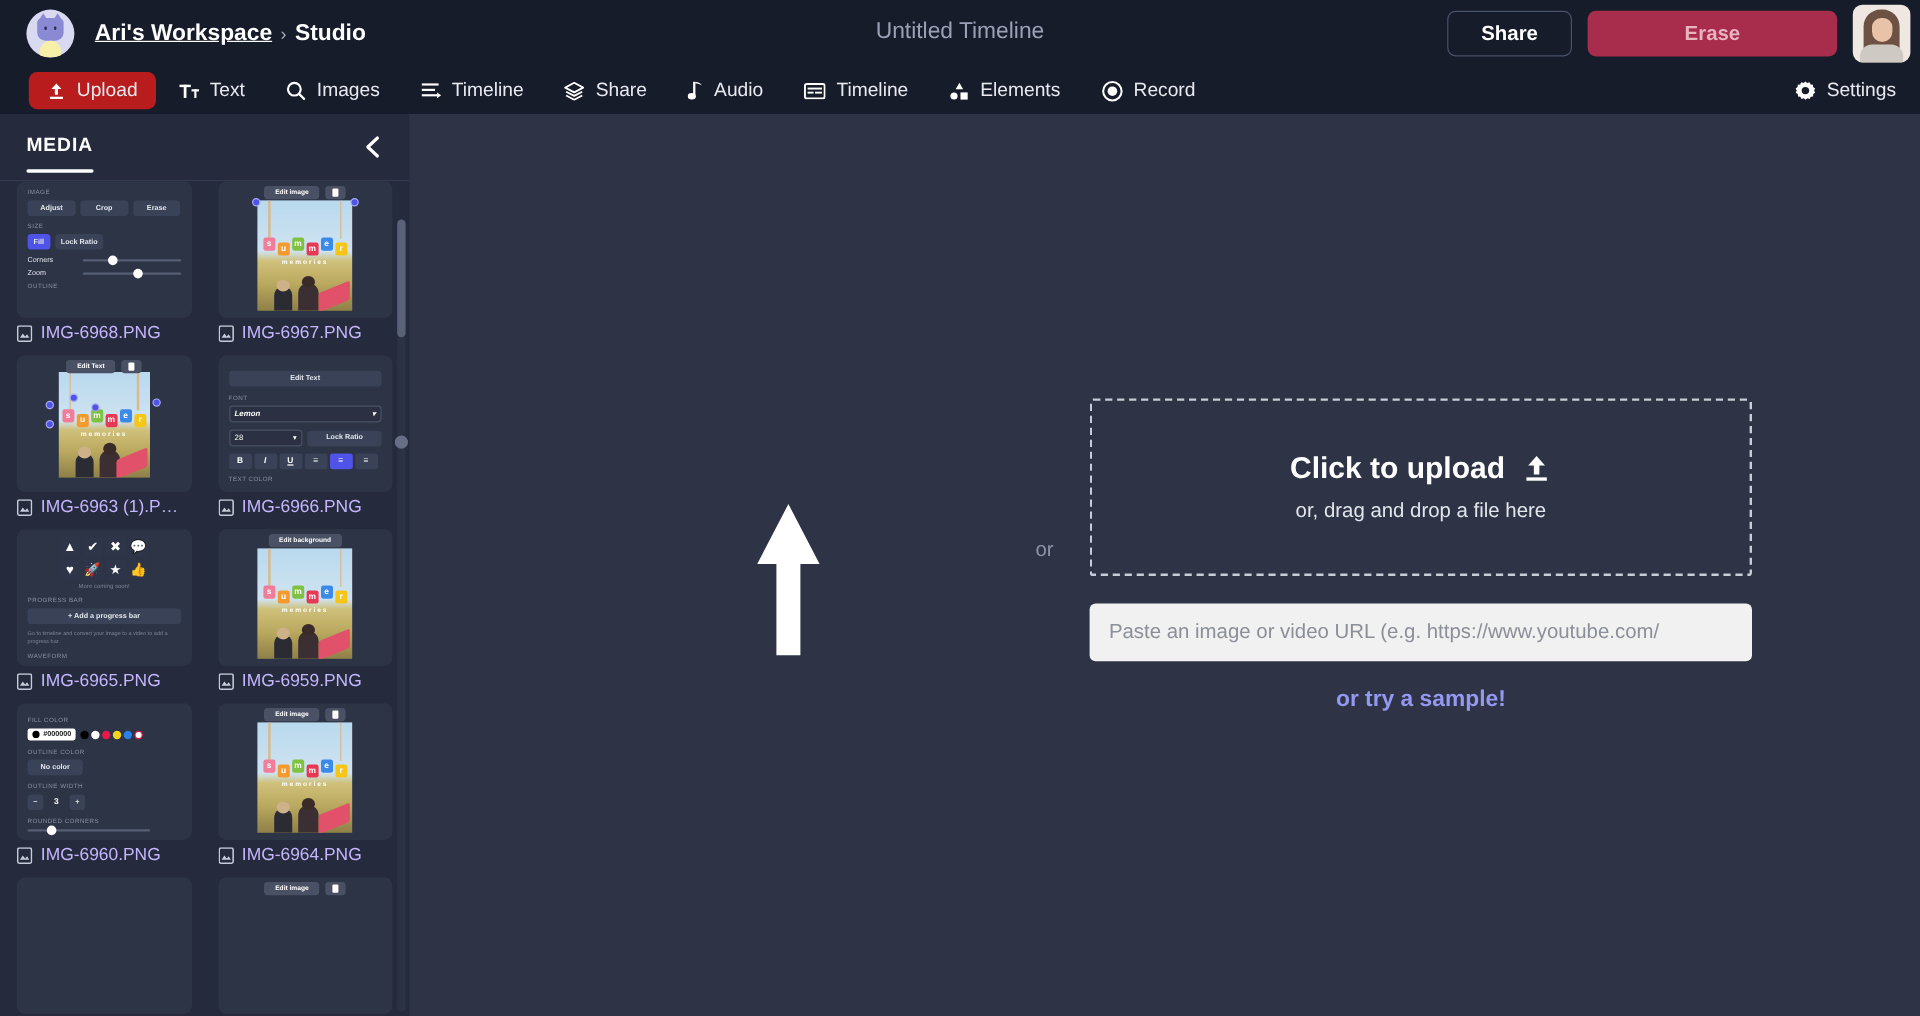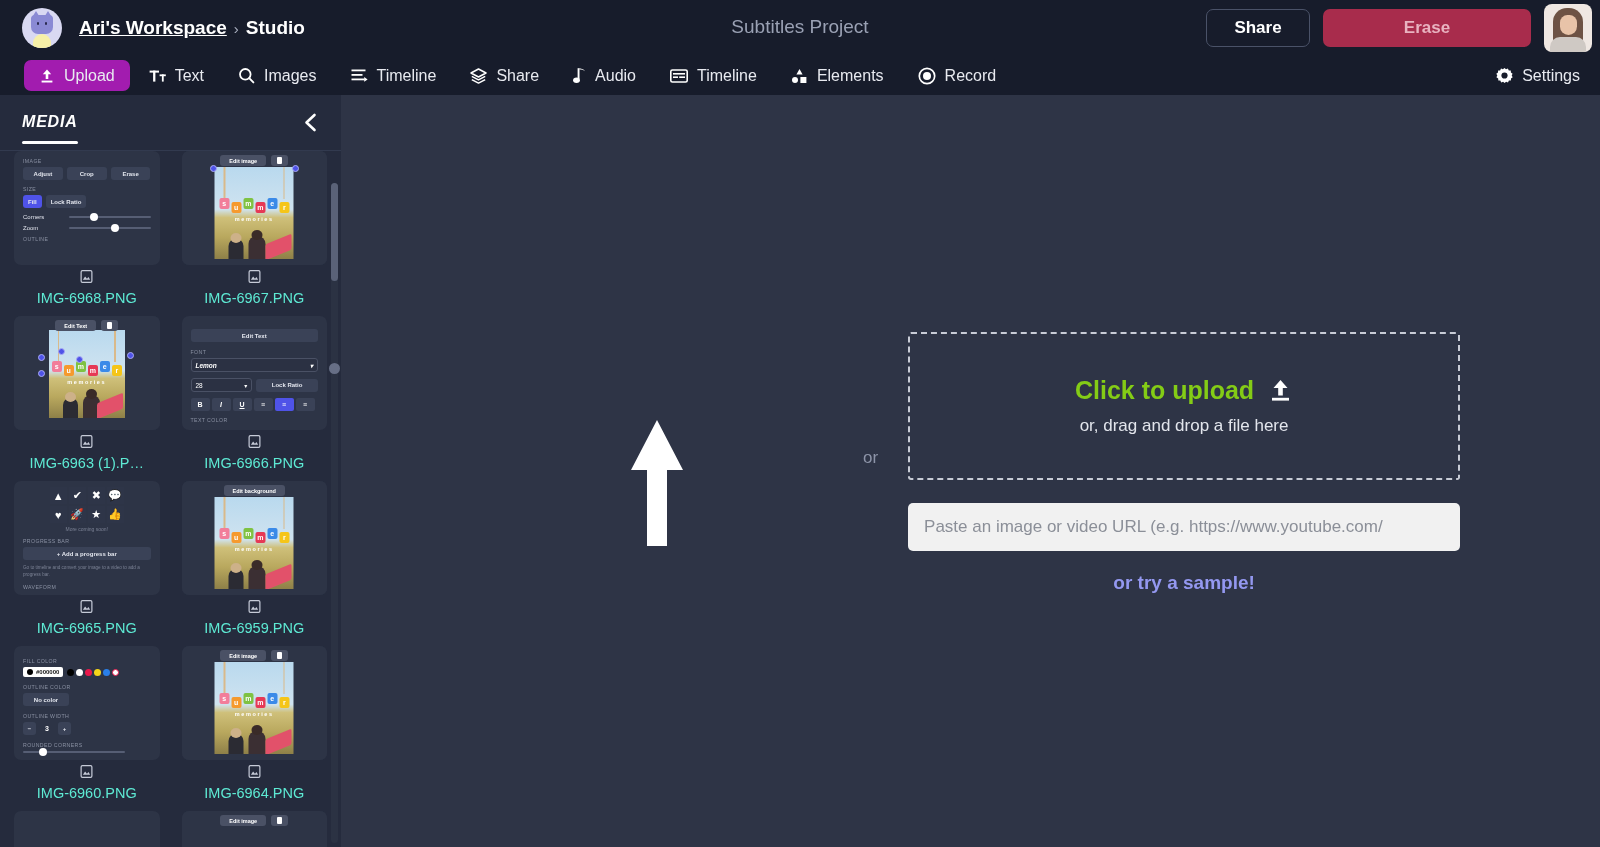--- a/index.html
+++ b/index.html
@@ -86,39 +86,39 @@
     height: 39px; flex: 0 0 39px;
     background: #171c2b;
     display: flex; align-items: center;
     padding: 0 14px 0 24px; gap: 4px;
   }
   .tool {
     display: flex; align-items: center; gap: 9px;
     height: 31px; padding: 0 15px; border-radius: 7px;
     color: #e8eaf0; font-size: 16px; cursor: pointer; white-space: nowrap;
   }
-  .tool.active { background: #a21caf; }
+  .tool.active { background: #b91c1c; }
   .tool svg { display: block; }
   .tool-settings { margin-left: auto; padding-right: 6px; }
 
   
   .body-row { flex: 1; display: flex; min-height: 0; position: relative; }
 
   
   .panel {
     width: 341px; flex: 0 0 341px; background: #252b3d;
     display: flex; flex-direction: column; position: relative;
   }
   .panel-head {
     height: 55px; flex: 0 0 55px; display: flex; align-items: center;
     padding: 0 18px 0 22px; position: relative;
   }
   .panel-title {
     font-size: 16px; font-weight: 700; letter-spacing: .8px; color: #ffffff;
-    position: relative; padding-bottom: 13px; top: 6px; font-style: italic;
+    position: relative; padding-bottom: 13px; top: 6px;
   }
   .panel-title::after {
     content: ""; position: absolute; left: 0; right: 0; bottom: 0;
     height: 3px; background: #ffffff; border-radius: 2px;
   }
   .panel-collapse {
     margin-left: auto; color: #ffffff; cursor: pointer; display: flex;
     align-items: center; justify-content: center; width: 26px; height: 26px;
   }
   .panel-divider { height: 1px; background: #323a4f; }
@@ -128,21 +128,21 @@
 
   .media-scroll { flex: 1; overflow: hidden; position: relative; padding: 0 14px; }
   .media-grid { display: grid; grid-template-columns: 1fr 1fr; gap: 10px 22px; }
   .media-cell { display: flex; flex-direction: column; gap: 5px; cursor: pointer; }
   .thumb {
     height: 114px; border-radius: 7px; background: #2d3446; overflow: hidden;
     position: relative;
   }
   .media-label {
     display: flex; align-items: center; gap: 7px;
-    font-size: 14.5px; color: #5eead4; white-space: nowrap; overflow: hidden; flex-direction: column;
+    font-size: 14.5px; color: #c4b5fd; white-space: nowrap; overflow: hidden;
   }
   .file-ico { flex: 0 0 13px; }
 
   
   .mp { position: absolute; inset: 0; padding: 7px 9px; font-size: 5px; color: #cdd2de; }
   .mp-lbl { font-size: 5.2px; color: #8a91a3; letter-spacing: .4px; margin-bottom: 3px; }
   .mp-row { display: flex; gap: 4px; align-items: center; }
   .mp-btn {
     background: #3a4257; border-radius: 3px; height: 13px; display: flex;
     align-items: center; justify-content: center; gap: 3px; font-size: 6px;
@@ -239,21 +239,21 @@
   }
   .big-arrow { margin-top: 40px; width: 60px; height: 130px; }
   .or-word { color: #8d94a8; font-size: 17px; margin: 0 26px; transform: translateY(-5px); }
   .upload-col { width: 560px; display: flex; flex-direction: column; align-items: center; }
   .dropzone {
     width: 552px; height: 148px; border: 2px dashed #c8ccd6; border-radius: 3px;
     display: flex; flex-direction: column; align-items: center; justify-content: center;
     gap: 11px; cursor: pointer;
   }
   .dz-title {
-    font-size: 25px; font-weight: 700; color: #84cc16;
+    font-size: 25px; font-weight: 700; color: #ffffff;
     display: flex; align-items: center; gap: 14px;
   }
   .dz-sub { font-size: 17px; color: #e2e5ec; text-align: right; }
   .url-input {
     width: 552px; height: 48px; margin-top: 23px; border-radius: 5px;
     background: #f1f1f1; border: none; padding: 0 16px;
     font-size: 17px; color: #4b4f58; font-family: inherit;
   }
   .url-input::placeholder { color: #8b8f98; }
   .try-sample {
@@ -275,21 +275,21 @@
           <div class="cat-eye-r"></div>
         <div class="cat-body"></div>
       </div>
       <div class="breadcrumb">
         <span class="bc-workspace">Ari's Workspace</span>
         <span class="bc-sep">›</span>
         <span class="bc-page">Studio</span>
       </div>
     </div>
 
-    <div class="project-title">Subtitles Project</div>
+    <div class="project-title">Untitled Timeline</div>
 
     <div class="topbar-right">
       <button class="btn-share">Share</button>
       <button class="btn-export">Erase</button>
       <div class="avatar-user">
         <div class="au-hair"></div>
           <div class="au-face"></div>
           <div class="au-body"></div>
       </div>
     </div>

